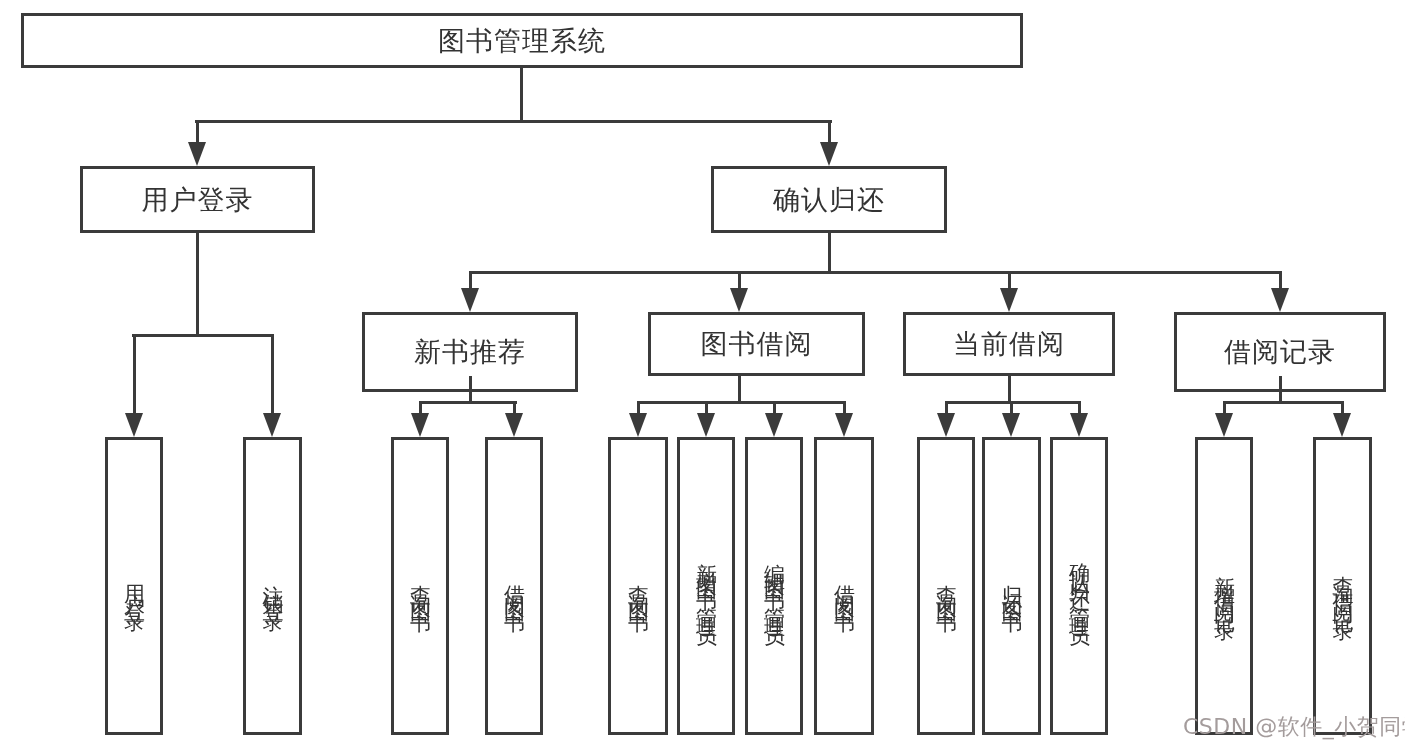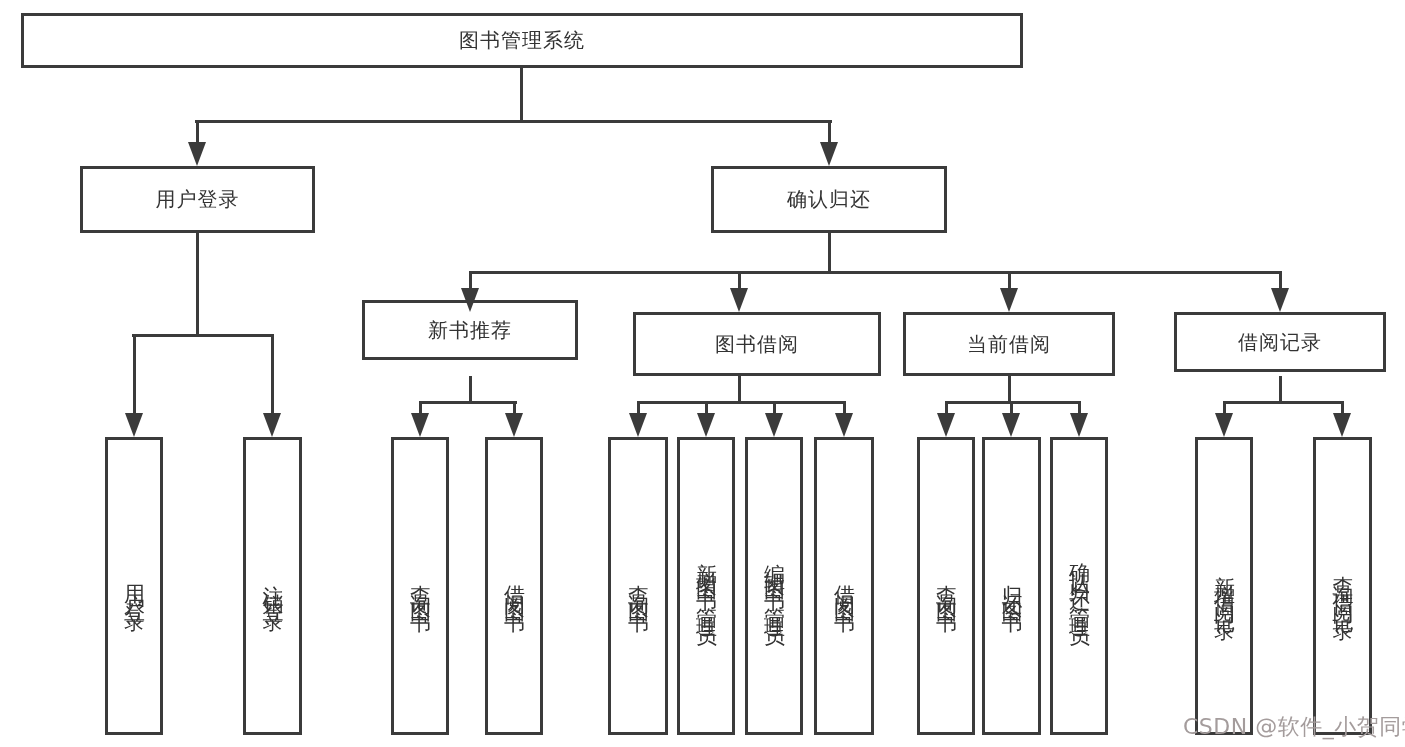--- a/index.html
+++ b/index.html
@@ -5,21 +5,21 @@
   html,body{margin:0;padding:0;background:#ffffff;}
   #canvas{
     position:relative;width:1405px;height:747px;background:#ffffff;
     font-family:"DejaVu Sans","Liberation Sans",sans-serif;
     overflow:hidden;
   }
   .hbox{
     position:absolute;box-sizing:border-box;
     border:3px solid #3b3b3b;background:#ffffff;
     display:flex;align-items:center;justify-content:center;
-    font-size:20px;color:#333333;letter-spacing:1px;
+    font-size:27px;color:#333333;letter-spacing:1px;
   }
   .vbox{
     position:absolute;box-sizing:border-box;top:437px;height:298px;
     border:3px solid #3b3b3b;background:#ffffff;
     display:flex;align-items:center;justify-content:center;
     font-size:21px;color:#333333;
   }
   .vbox span{
     writing-mode:vertical-rl;text-orientation:mixed;
     letter-spacing:9px;line-height:1;white-space:nowrap;
@@ -42,27 +42,27 @@
 <body>
 
 <div id="canvas">
 
   <div class="hbox" style="left:21px;top:13px;width:1002px;height:55px;">图书管理系统</div>
 
   <div class="hbox" style="left:80px;top:166px;width:235px;height:67px;">用户登录</div>
 
   <div class="hbox" style="left:711px;top:166px;width:236px;height:67px;">确认归还</div>
 
-  <div class="hbox" style="left:362px;top:300px;width:216px;height:60px;">新书推荐</div>
+  <div class="hbox" style="left:362px;top:312px;width:216px;height:80px;">新书推荐</div>
 
-  <div class="hbox" style="left:633px;top:312px;width:248px;height:64px;">图书借阅</div>
+  <div class="hbox" style="left:648px;top:312px;width:217px;height:64px;">图书借阅</div>
 
   <div class="hbox" style="left:903px;top:312px;width:212px;height:64px;text-align:center;">当前借阅</div>
 
-  <div class="hbox" style="left:1174px;top:312px;width:212px;height:60px;">借阅记录</div>
+  <div class="hbox" style="left:1174px;top:312px;width:212px;height:80px;">借阅记录</div>
 
   <div class="vbox" style="left:105px;width:58px;">
     <span>用户登录</span>
   </div>
   <div class="vbox" style="left:243px;width:59px;">
     <span>注销登录</span>
   </div>
 
   <div class="vbox" style="left:391px;width:58px;">
     <span>查询图书</span>

